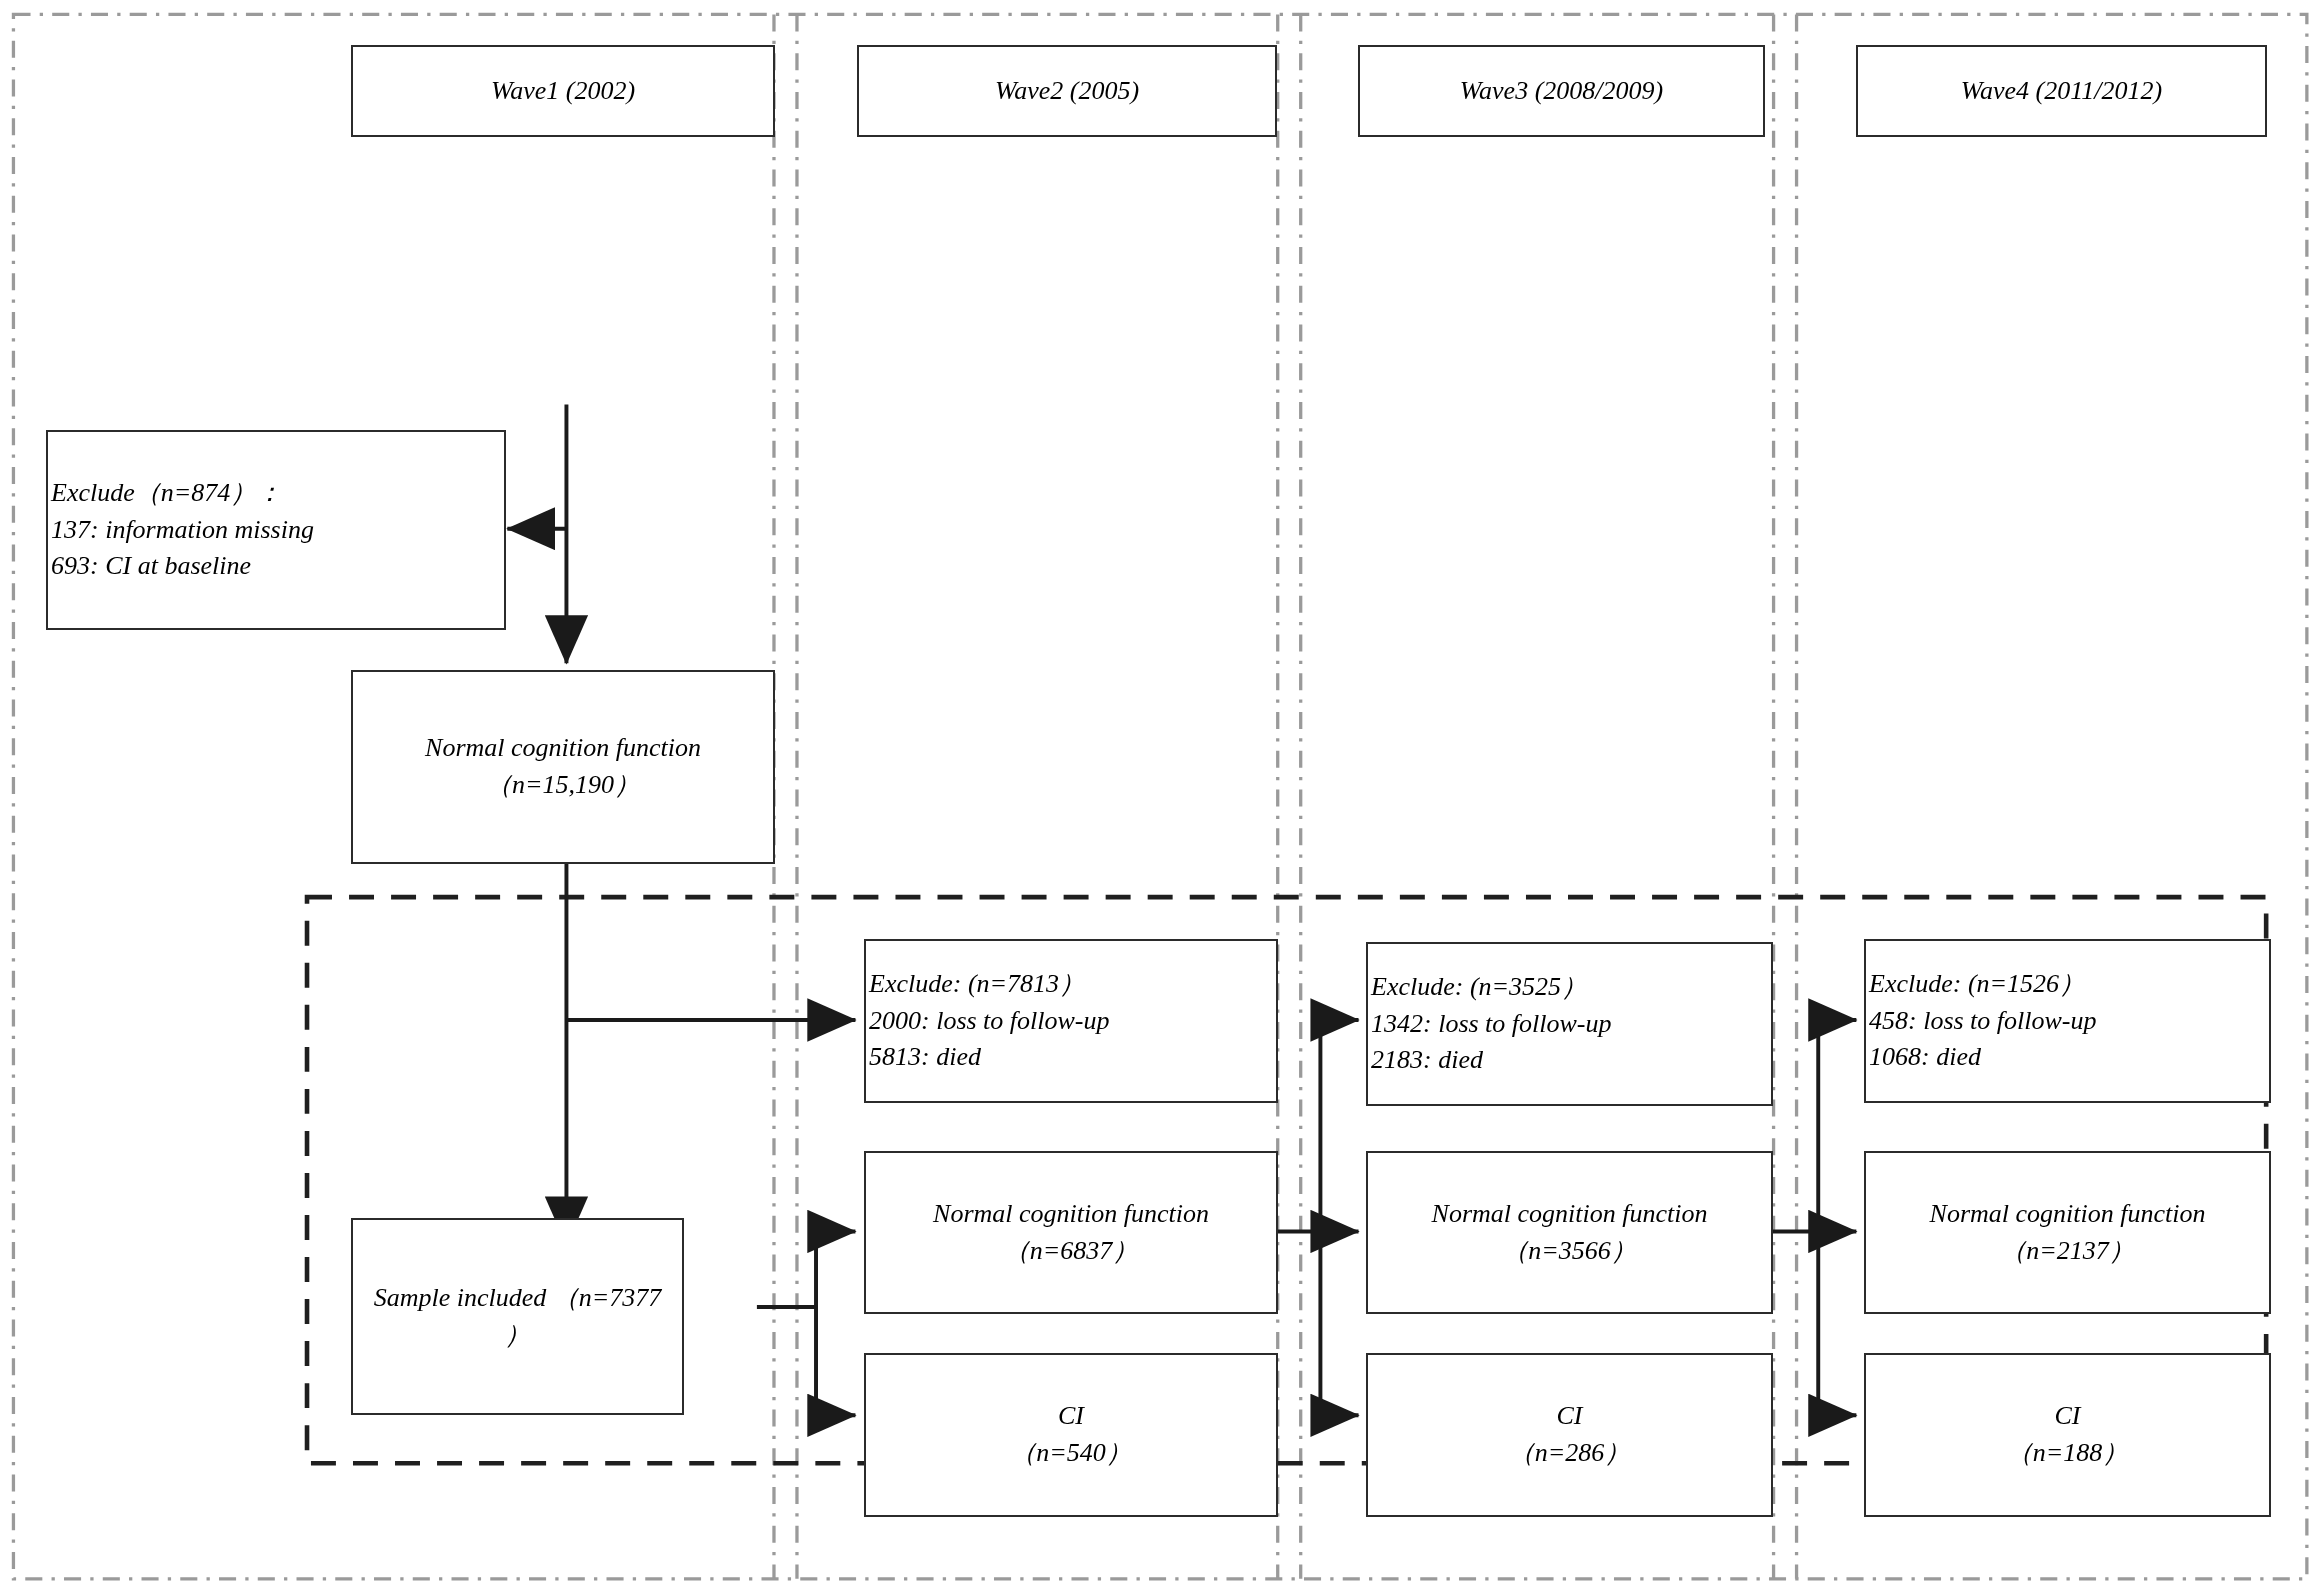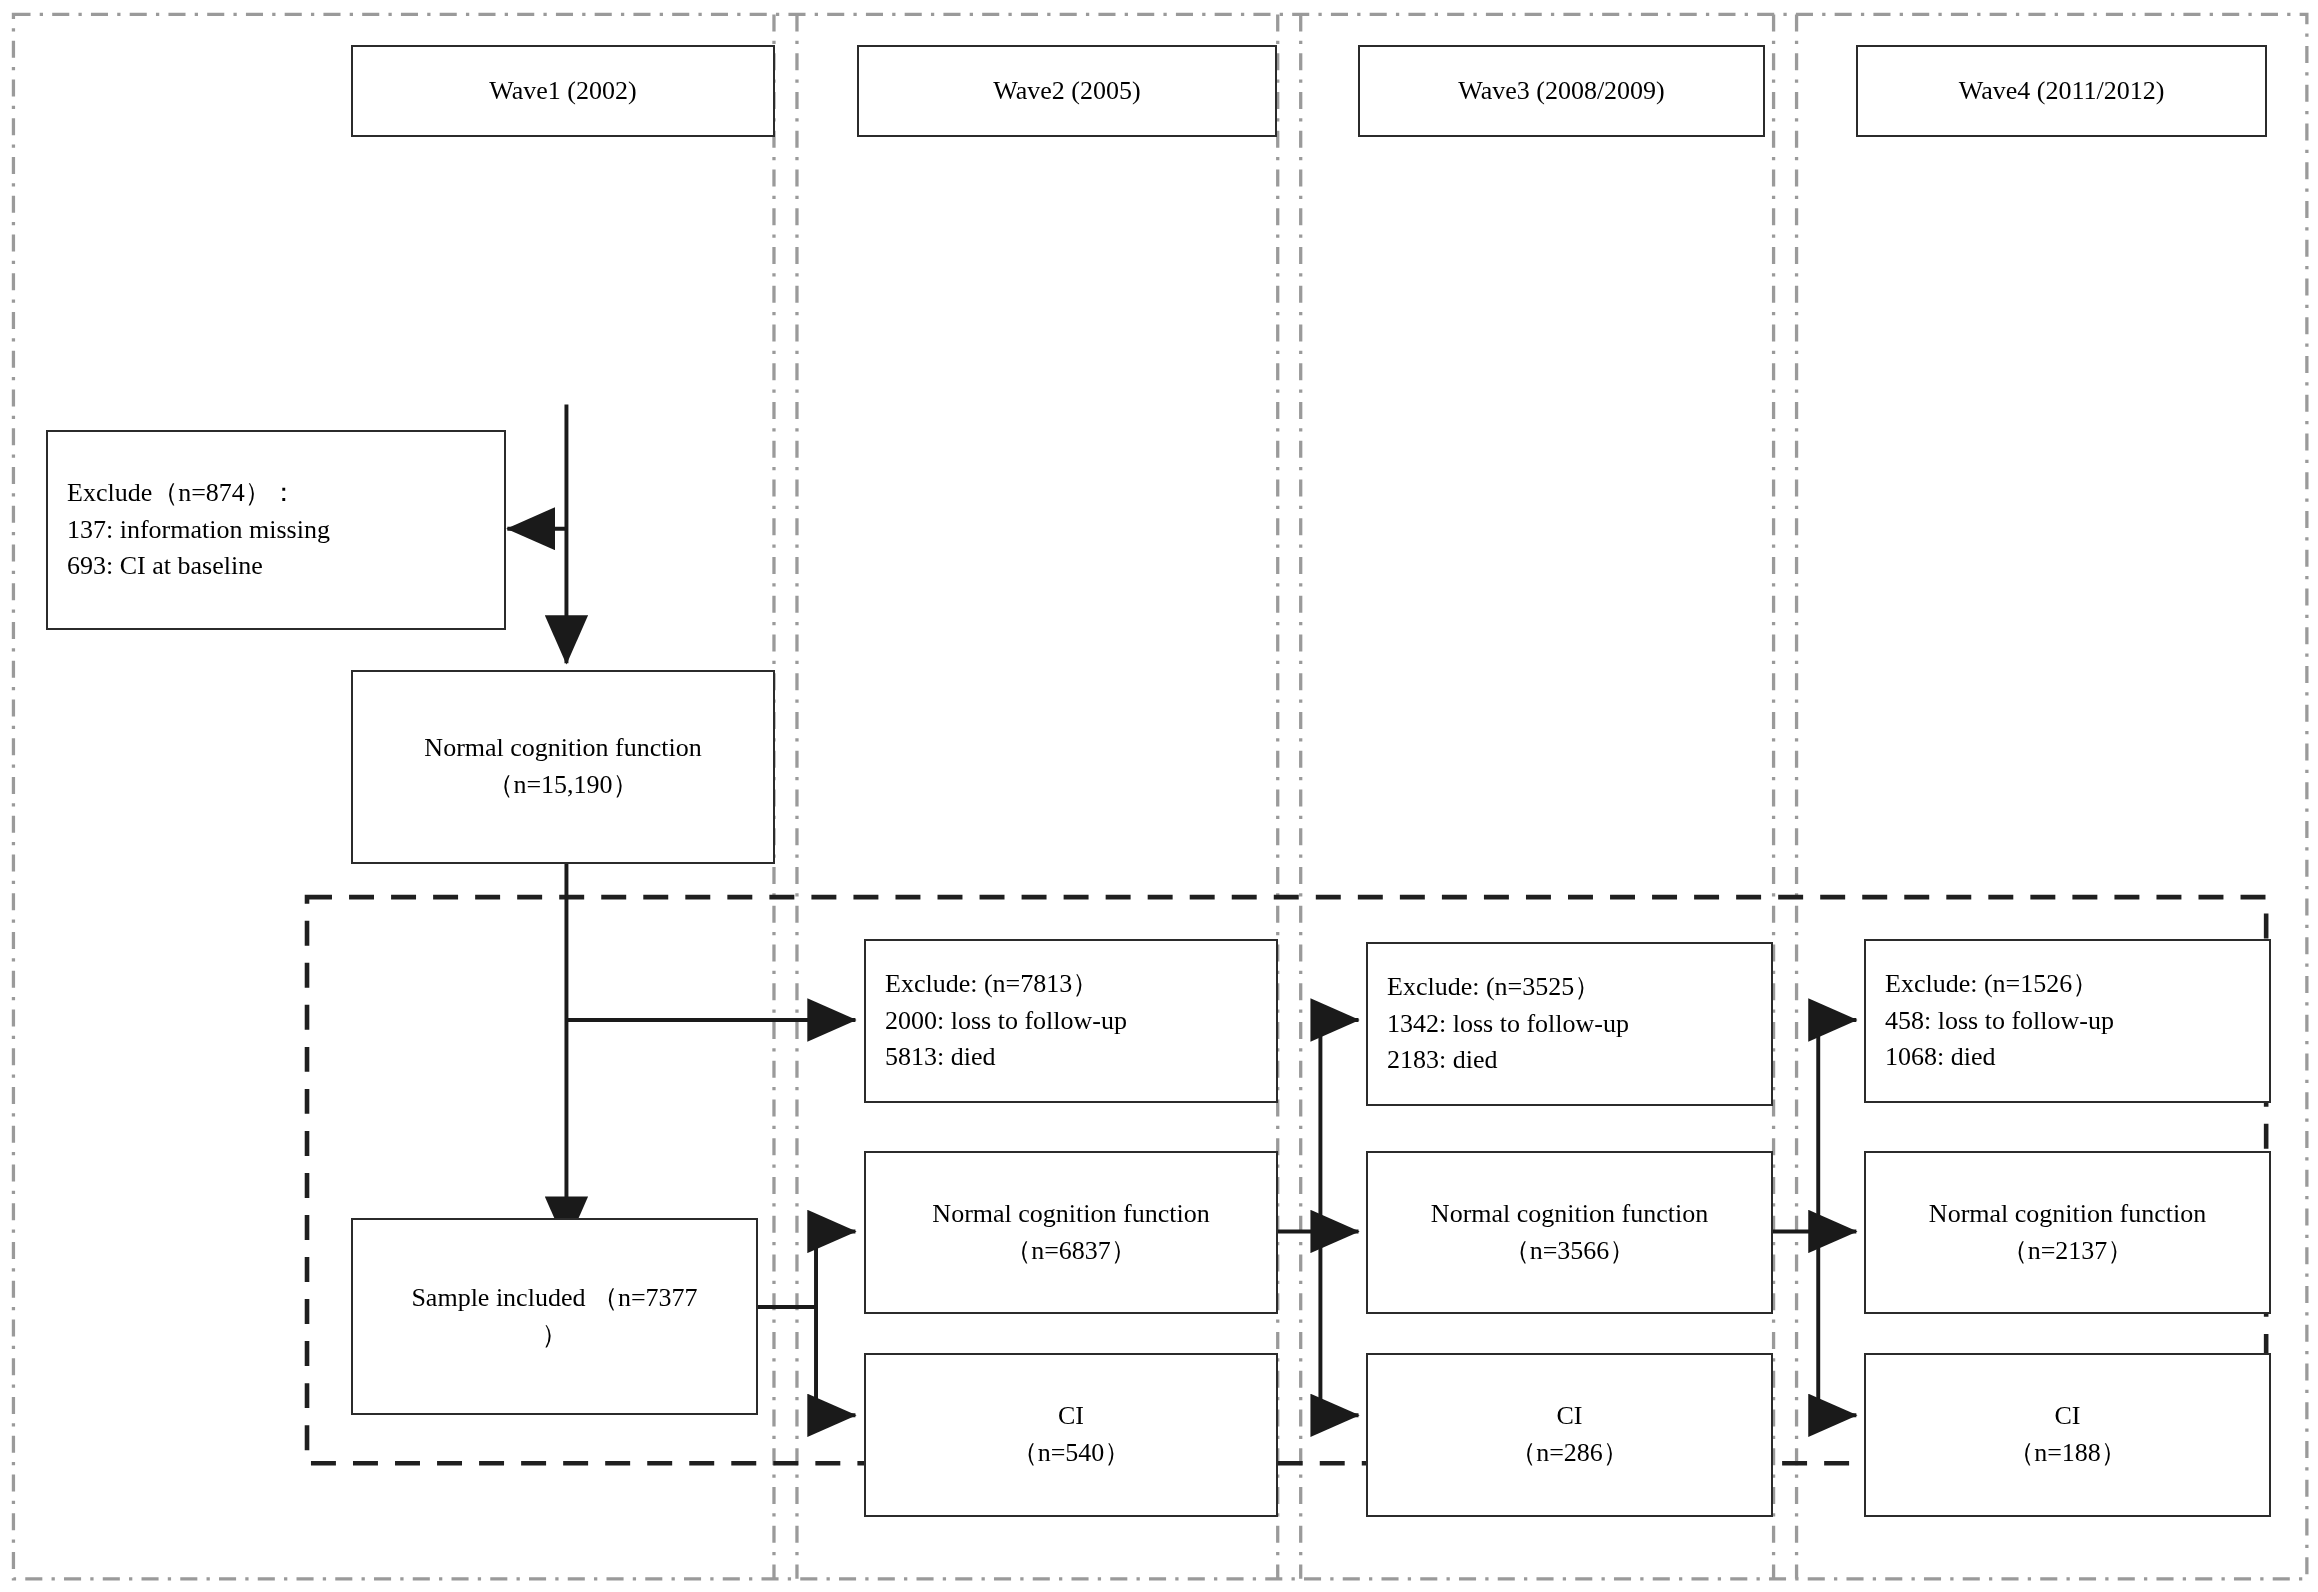--- a/index.html
+++ b/index.html
@@ -29,22 +29,23 @@
     border: 2.6px solid #2b2b2b;
     display: flex;
     align-items: center;
     justify-content: center;
     color: #000000;
     line-height: 1.42;
     z-index: 4;
   }
   .node .txt {
     width: 100%;
-    padding: 0 19px;
+    padding: 0 3px;
     box-sizing: border-box;
+    font-style: italic;
   }
   .center .txt { text-align: center; }
   .left   .txt { text-align: left; }
   .fs-head { font-size: 26px; }
   .fs-body { font-size: 26px; }
   .ln { display: block; white-space: pre-wrap; }
 </style>
 </head>
 <body>
 
@@ -130,21 +131,21 @@
     </div>
   </div>
 
   <div class="node center fs-body" style="left:351px; top:670px; width:424px; height:194px;">
     <div class="txt">
       <span class="ln">Normal cognition function</span>
       <span class="ln">（n=15,190）</span>
     </div>
   </div>
 
-  <div class="node center fs-body" style="left:351px; top:1218px; width:407px; height:197px;">
+  <div class="node center fs-body" style="left:351px; top:1218px; width:333px; height:197px;">
     <div class="txt">
       <span class="ln">Sample included （n=7377</span>
       <span class="ln">）</span>
     </div>
   </div>
 
   <div class="node left fs-body" style="left:864px; top:939px; width:414px; height:164px;">
     <div class="txt">
       <span class="ln">Exclude: (n=7813）</span>
       <span class="ln">2000: loss to follow-up</span>

